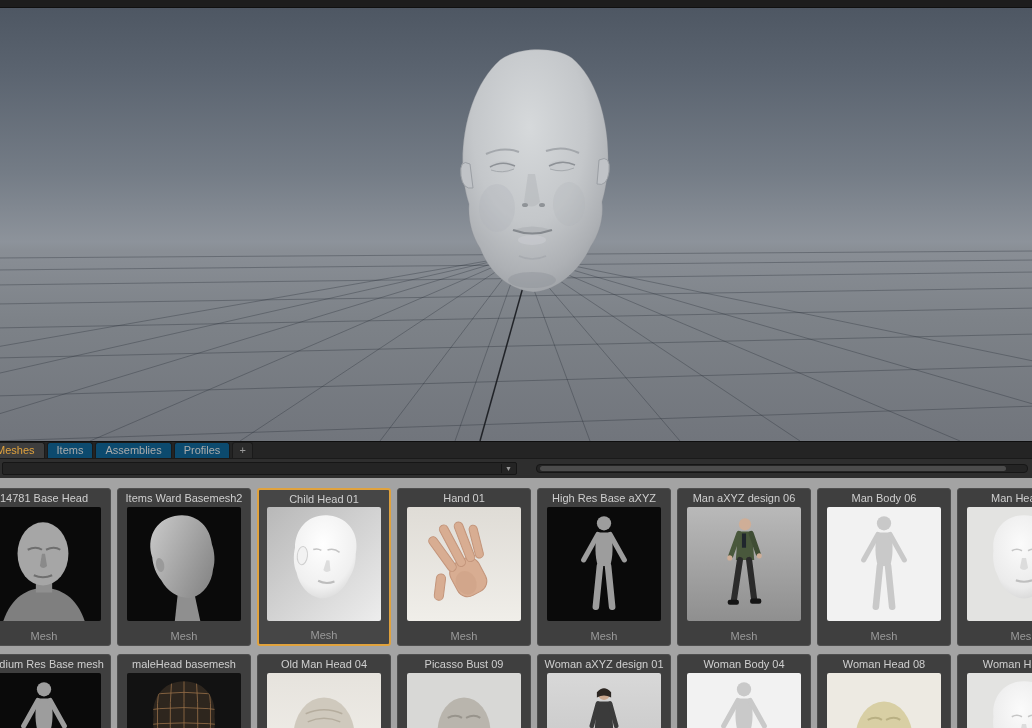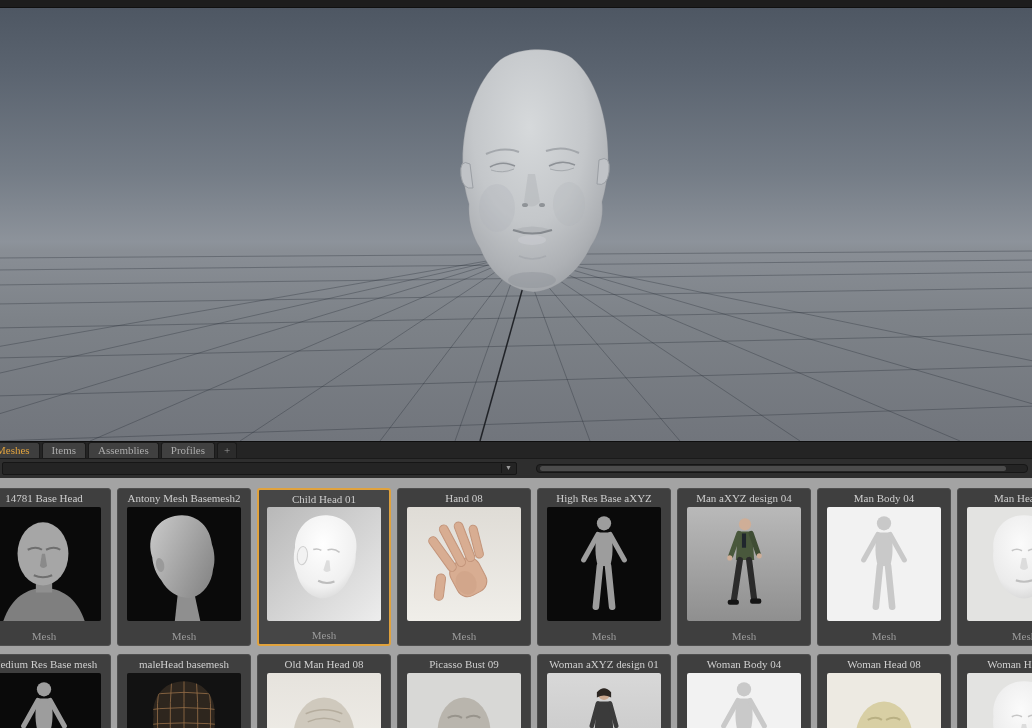--- a/index.html
+++ b/index.html
@@ -1,32 +1,32 @@
 <!DOCTYPE html>
 <html><head>
 <meta charset="utf-8">
 <style>
   html,body{margin:0;padding:0;background:#222;}
   .screen{
     position:relative;width:1032px;height:728px;overflow:hidden;
-    background:#2b2b2b;font-family:Liberation Serif, serif;
+    background:#2b2b2b;font-family:Liberation Sans, sans-serif;
     -webkit-font-smoothing:antialiased;
   }
   
   .topstrip{position:absolute;top:0;left:0;width:1032px;height:8px;background:#1d1d1d;border-bottom:1px solid #101010;box-sizing:border-box;}
   
   .viewport{
     position:absolute;top:8px;left:0;width:1032px;height:433px;
     background:linear-gradient(180deg,#4e5763 0%,#5b6470 15%,#747c86 38%,#8d939b 54%,#898e95 56%,#7d8288 72%,#71757c 100%);
   }
   .vp-svg{position:absolute;inset:0;display:block;}
   
   .tabbar{position:absolute;top:441px;left:0;width:1032px;height:17px;background:#242424;border-top:1px solid #0e0e0e;box-sizing:border-box;overflow:hidden;}
   .tab-strip{display:flex;gap:2px;align-items:flex-end;height:100%;margin-left:-14px;padding-top:1px;box-sizing:border-box;}
-  .tab{height:16px;line-height:15px;padding:0 9px;font-size:11px;color:#ababab;background:#404040;border:1px solid #1a1a1a;border-bottom:none;border-radius:3px 3px 0 0;box-sizing:border-box;white-space:nowrap;}
+  .tab{height:16px;line-height:15px;padding:0 9px;font-size:11px;color:#ababab;background:#0c4a6e;border:1px solid #1a1a1a;border-bottom:none;border-radius:3px 3px 0 0;box-sizing:border-box;white-space:nowrap;}
   .tab.active{background:#3e3e3e;color:#e0a23d;}
   .tab-add{padding:0 6px;color:#9a9a9a;background:#2b2b2b;}
   
   .combobar{position:absolute;top:458px;left:0;width:1032px;height:20px;background:#2e2e2e;border-top:1px solid #1a1a1a;box-sizing:border-box;}
   .dropdown{position:absolute;left:2px;top:3px;width:515px;height:13px;background:#242424;border:1px solid #161616;border-radius:2px;box-sizing:border-box;}
   .dropdown-arrow{position:absolute;right:1px;top:1px;width:13px;height:9px;border-left:1px solid #161616;color:#9a9a9a;font-size:7px;line-height:9px;text-align:center;}
   .hscroll{position:absolute;left:536px;top:5px;width:492px;height:9px;background:#242424;border:1px solid #161616;border-radius:4px;box-sizing:border-box;}
   .hscroll-thumb{position:absolute;left:3px;top:1px;bottom:1px;width:466px;background:#4c4c4c;border-radius:3px;}
   
   .browser{position:absolute;top:478px;left:0;width:1032px;height:250px;background:#a3a3a3;padding-top:10px;box-sizing:border-box;overflow:hidden;}
@@ -140,21 +140,21 @@
                 <rect x="48" y="70" width="16" height="14" fill="#8f8f8f"></rect>
                 <ellipse cx="55" cy="46" rx="25" ry="31" fill="#a6a6a6"></ellipse>
                 <path d="M40 42 Q48 38 54 42 M58 42 Q66 38 72 42" stroke="#6f6f6f" stroke-width="2" fill="none"></path>
                 <path d="M54 46 L52 58 Q55 62 59 58 L57 46 Z" fill="#8a8a8a"></path>
                 <path d="M46 67 Q55 71 64 67" stroke="#6f6f6f" stroke-width="2" fill="none"></path>
               </svg>
             </div>
             <div class="tile-type">Mesh</div>
           </div>
           <div class="tile">
-            <div class="tile-label">Antony Mesh Basemesh2</div>
+            <div class="tile-label">Items Ward Basemesh2</div>
             <div class="thumb">
               <svg viewBox="0 0 112 112">
                 <defs>
                   <linearGradient id="gAh" x1="0" y1="0" x2="1" y2="1">
                     <stop offset="0" stop-color="#cdcdcd"></stop>
                     <stop offset="1" stop-color="#7c7c7c"></stop>
                   </linearGradient>
                 </defs>
                 <rect width="112" height="112" fill="#0a0a0a"></rect>
                 <path d="M50 84 L47 112 L72 112 L66 84 Z" fill="#8f8f8f"></path>
@@ -187,21 +187,21 @@
                   <ellipse cx="34" cy="50" rx="5" ry="9" fill="#f2f2f2" stroke="#cfcfcf"></ellipse>
                   <path d="M58 42 Q64 39 70 43 M44 43 Q48 41 52 43" stroke="#c4c4c4" stroke-width="1.5" fill="none"></path>
                   <path d="M58 52 L56 62 Q59 65 63 62 L61 52 Z" fill="#ddd"></path>
                   <path d="M52 73 Q60 76 68 72" stroke="#bdbdbd" stroke-width="2" fill="none"></path>
                 </g>
               </svg>
             </div>
             <div class="tile-type">Mesh</div>
           </div>
           <div class="tile">
-            <div class="tile-label">Hand 08</div>
+            <div class="tile-label">Hand 01</div>
             <div class="thumb">
               <svg viewBox="0 0 112 112">
                 <defs>
                   <linearGradient id="gHB" x1="0" y1="0" x2="0" y2="1">
                     <stop offset="0" stop-color="#dfdcd6"></stop>
                     <stop offset="1" stop-color="#f0eee9"></stop>
                   </linearGradient>
                 </defs>
                 <rect width="112" height="112" fill="url(#gHB)"></rect>
                 <g transform="rotate(-28 56 62)" fill="#d8ad92" stroke="#c3957b" stroke-width="1">
@@ -228,21 +228,21 @@
                   <path d="M50 27 L36 52" stroke-width="5" fill="none"></path>
                   <path d="M62 27 L76 52" stroke-width="5" fill="none"></path>
                   <path d="M52 58 L48 98" stroke-width="6.5" fill="none"></path>
                   <path d="M60 58 L64 98" stroke-width="6.5" fill="none"></path>
                 </g>
               </svg>
             </div>
             <div class="tile-type">Mesh</div>
           </div>
           <div class="tile">
-            <div class="tile-label">Man aXYZ design 04</div>
+            <div class="tile-label">Man aXYZ design 06</div>
             <div class="thumb">
               <svg viewBox="0 0 112 112">
                 <defs>
                   <linearGradient id="gMB" x1="0" y1="0" x2="0" y2="1">
                     <stop offset="0" stop-color="#b9b9b9"></stop>
                     <stop offset="1" stop-color="#8f8f8f"></stop>
                   </linearGradient>
                 </defs>
                 <rect width="112" height="112" fill="url(#gMB)"></rect>
                 <circle cx="57" cy="17" r="6" fill="#cfae97"></circle>
@@ -254,21 +254,21 @@
                 <circle cx="71" cy="48" r="2.5" fill="#cfae97"></circle>
                 <path d="M52 52 L46 92" stroke="#2b2b2b" stroke-width="6" stroke-linecap="round" fill="none"></path>
                 <path d="M61 52 L66 91" stroke="#2b2b2b" stroke-width="6" stroke-linecap="round" fill="none"></path>
                 <rect x="40" y="91" width="11" height="5" rx="2" fill="#151515"></rect>
                 <rect x="62" y="90" width="11" height="5" rx="2" fill="#151515"></rect>
               </svg>
             </div>
             <div class="tile-type">Mesh</div>
           </div>
           <div class="tile">
-            <div class="tile-label">Man Body 04</div>
+            <div class="tile-label">Man Body 06</div>
             <div class="thumb">
               <svg viewBox="0 0 112 112">
                 <rect width="112" height="112" fill="#f2f2f2"></rect>
                 <g stroke="#c9c9c9" fill="#c9c9c9" stroke-linecap="round">
                   <circle cx="56" cy="16" r="7" stroke="none"></circle>
                   <path d="M49 25 C47 38 47 48 50 58 L62 58 C65 48 65 38 63 25 Z" stroke="none"></path>
                   <path d="M50 27 L36 52" stroke-width="5" fill="none"></path>
                   <path d="M62 27 L76 52" stroke-width="5" fill="none"></path>
                   <path d="M52 58 L48 98" stroke-width="6.5" fill="none"></path>
                   <path d="M60 58 L64 98" stroke-width="6.5" fill="none"></path>
@@ -335,21 +335,21 @@
                   <path d="M32 6 Q26 56 36 92"></path>
                   <path d="M44 4 Q40 56 46 94"></path>
                   <path d="M56 4 Q56 56 56 94"></path>
                   <path d="M68 4 Q72 56 66 94"></path>
                   <path d="M80 6 Q86 56 76 92"></path>
                 </g>
               </svg>
             </div>
           </div>
           <div class="tile">
-            <div class="tile-label">Old Man Head 08</div>
+            <div class="tile-label">Old Man Head 04</div>
             <div class="thumb">
               <svg viewBox="0 0 112 112">
                 <defs>
                   <linearGradient id="gOB" x1="0" y1="0" x2="0" y2="1">
                     <stop offset="0" stop-color="#e6e3dd"></stop>
                     <stop offset="1" stop-color="#f3f1ec"></stop>
                   </linearGradient>
                 </defs>
                 <rect width="112" height="112" fill="url(#gOB)"></rect>
                 <ellipse cx="56" cy="62" rx="30" ry="38" fill="#cfc9bd"></ellipse>

